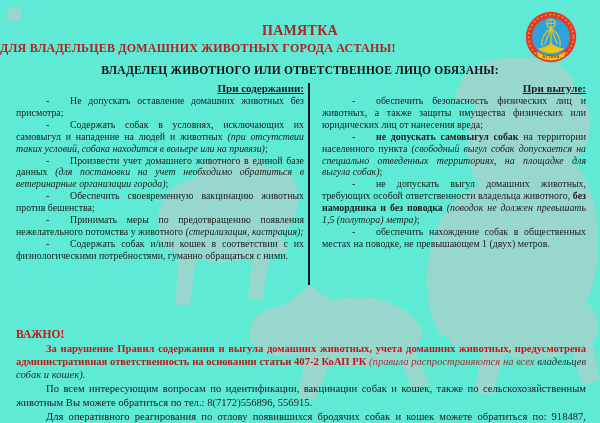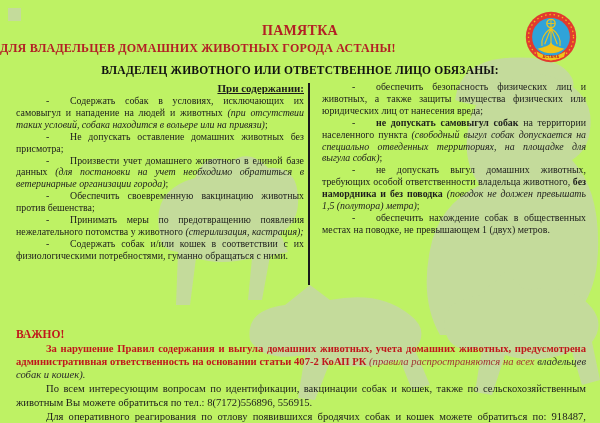--- a/index.html
+++ b/index.html
@@ -8,21 +8,21 @@
     --italic_red:#a03434;
     --watermark_gray:#c9c9c9;
     --divider_black:#1a1a1a;
     --text_black:#1c1c1c;
     --emblem_ring:#e23b2e;
     --emblem_disc:#2fa3d9;
     --emblem_accent:#f0c419;
   }
   html,body{margin:0;padding:0;background:#ffffff;}
   .page{
-    position:relative;width:600px;height:423px;background:#bef264;
+    position:relative;width:600px;height:423px;background:#5eead4;
     font-family:"Liberation Serif","DejaVu Serif",serif;color:var(--text_black);
     overflow:hidden;
   }
   .watermarks{position:absolute;left:0;top:0;width:600px;height:423px;z-index:0;}
   .content{position:relative;z-index:1;}
 
   .title1{margin:23px 0 0 0;text-align:center;font-weight:bold;font-size:14px;
           color:var(--title_red);letter-spacing:.3px;}
   .title2{margin:2px 0 0 0;text-align:left;font-weight:bold;font-size:12px;
           color:var(--title_red);letter-spacing:.2px;}
@@ -84,36 +84,37 @@
   <div class="content">
     <p class="title1">ПАМЯТКА</p>
     <p class="title2">ДЛЯ ВЛАДЕЛЬЦЕВ ДОМАШНИХ ЖИВОТНЫХ ГОРОДА АСТАНЫ!</p>
     <p class="section-header">ВЛАДЕЛЕЦ ЖИВОТНОГО ИЛИ ОТВЕТСТВЕННОЕ ЛИЦО ОБЯЗАНЫ:</p>
 
     <div class="columns">
 
       <div class="col-left">
         <p class="col-heading">При содержании:</p>
 
+        <p class="rule"><span class="dash">-</span><span>Не допускать оставление домашних животных без присмотра;</span></p>
+
         <p class="rule"><span class="dash">-</span><span>Содержать собак в условиях, исключающих их самовыгул и нападение на людей и животных </span><span class="it">(при отсутствии таких условий, собака находится в вольере или на привязи)</span><span>;</span></p>
-
-        <p class="rule"><span class="dash">-</span><span>Не допускать оставление домашних животных без присмотра;</span></p>
 
         <p class="rule"><span class="dash">-</span><span>Произвести учет домашнего животного в единой базе данных </span><span class="it">(для постановки на учет необходимо обратиться в ветеринарные организации города)</span><span>;</span></p>
 
         <p class="rule"><span class="dash">-</span><span>Обеспечить своевременную вакцинацию животных против бешенства;</span></p>
 
         <p class="rule"><span class="dash">-</span><span>Принимать меры по предотвращению появления нежелательного потомства у животного </span><span class="it">(стерилизация, кастрация);</span></p>
 
         <p class="rule"><span class="dash">-</span><span>Содержать собак и/или кошек в соответствии с их физиологическими потребностями, гуманно обращаться с ними.</span></p>
       </div>
 
       <div class="divider"></div>
 
       <div class="col-right">
+        <p class="col-heading">При выгуле:</p>
 
         <p class="rule"><span class="dash">-</span><span>обеспечить безопасность физических лиц и животных, а также защиты имущества физических или юридических лиц от нанесения вреда;</span></p>
 
         <p class="rule"><span class="dash">-</span><span class="bd">не допускать самовыгул собак</span><span> на территории населенного пункта </span><span class="it">(свободный выгул собак допускается на специально отведенных территориях, на площадке для выгула собак)</span><span>;</span></p>
 
         <p class="rule"><span class="dash">-</span><span>не допускать выгул домашних животных, требующих особой ответственности владельца животного, </span><span class="bd">без намордника и без поводка </span><span class="it">(поводок не должен превышать 1,5 (полутора) метра)</span><span>;</span></p>
 
         <p class="rule"><span class="dash">-</span><span>обеспечить нахождение собак в общественных местах на поводке, не превышающем 1 (двух) метров.</span></p>
       </div>
     </div>

